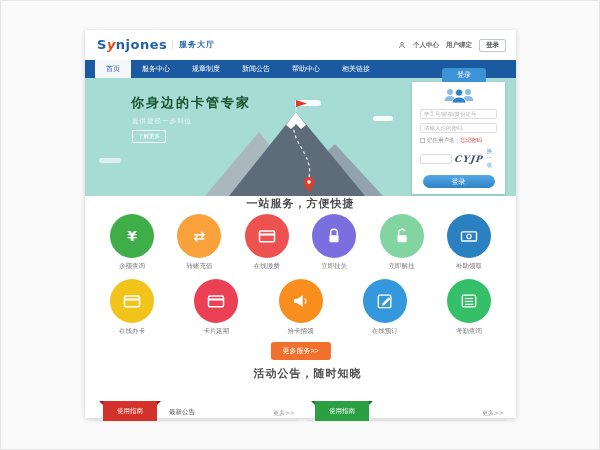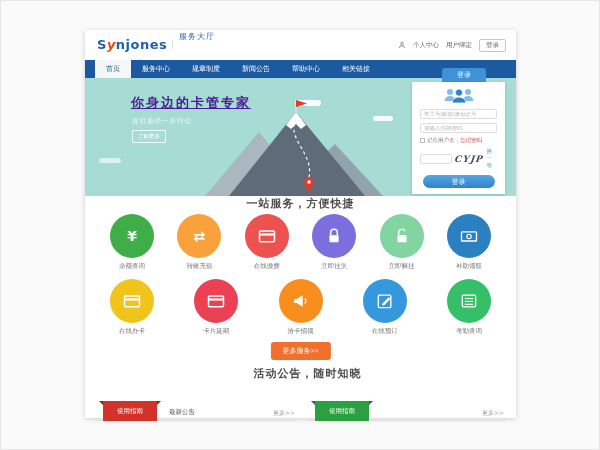--- a/index.html
+++ b/index.html
@@ -6,33 +6,33 @@
   html,body { width:600px; height:450px; font-family:"DejaVu Sans", sans-serif; }
   .canvas { position:relative; width:600px; height:450px; background:#fafafa; border:1px solid #e6e6e6; overflow:hidden; }
   .site { position:absolute; left:84px; top:29px; width:431px; height:388px; background:#fff; box-shadow:0 1px 5px rgba(0,0,0,.18); }
 
   
   .hdr { position:absolute; top:0; left:0; width:100%; height:30px; background:#fff; }
   .logo { position:absolute; left:12px; top:7px; font-size:13px; font-weight:bold; letter-spacing:.5px; }
   .logo .b { color:#1f5fae; }
   .logo .acc { color:#e8470d; font-style:italic; }
   .logo-sep { position:absolute; left:86px; top:9px; font-size:9px; color:#c9d4e0; }
-  .site-name { position:absolute; left:94px; top:1px; font-size:8px; color:#2d6bb0; letter-spacing:1px; }
-  .hdr-right { position:absolute; right:10px; top:9px; display:flex; align-items:center; gap:7px; font-size:6.5px; color:#666; }
+  .site-name { position:absolute; left:94px; top:9px; font-size:8px; color:#2d6bb0; letter-spacing:1px;font-weight:bold; }
+  .hdr-right { position:absolute; right:10px; top:9px; display:flex; align-items:center; gap:7px; font-size:6.5px; color:#666;font-weight:bold; }
   .hdr-link { cursor:pointer; }
   .hdr-btn { border:1px solid #bfc7cf; border-radius:2px; padding:1px 6px; color:#555; background:#fdfdfd; }
 
   
   .nav { position:absolute; top:30px; left:0; width:100%; height:18px; background:#1b5aa0; display:flex; align-items:stretch; padding-left:10px; z-index:2; }
   .nav-item { color:#fff; font-size:7px; line-height:18px; padding:0 11px; cursor:pointer; }
   .nav-item.active { background:#f5f6f7; color:#1b5aa0; }
 
   
   .hero { position:absolute; top:48px; left:0; width:100%; height:118px; background:#a6dcd4; overflow:hidden; }
-  .hero-title { position:absolute; left:46px; top:16px; font-size:13px; font-weight:bold; color:#4c1d95; letter-spacing:2px;text-decoration:underline; }
+  .hero-title { position:absolute; left:46px; top:16px; font-size:13px; font-weight:bold; color:#14532d; letter-spacing:2px; }
   .hero-sub { position:absolute; left:47px; top:39px; font-size:6.5px; color:#eefaf8; letter-spacing:1px; }
   .hero-cta { position:absolute; left:47px; top:52px; font-size:5.5px; color:#fff; border:1px solid rgba(255,255,255,.85); padding:2px 5px; border-radius:1px; cursor:pointer; }
   .cloud { position:absolute; background:#fff; border-radius:6px; opacity:.9; }
   .c1 { left:210px; top:22px; width:26px; height:6px; }
   .c2 { left:288px; top:38px; width:20px; height:5px; }
   .c3 { left:14px; top:80px; width:22px; height:5px; opacity:.6; }
   .mtn { position:absolute; left:108px; top:18px; }
 
   
   .login-tab { position:absolute; right:30px; top:38px; width:44px; height:14px; background:#3d93d6; color:#fff; font-size:7px; text-align:center; line-height:14px; border-radius:3px 3px 0 0; z-index:5; cursor:pointer; }

